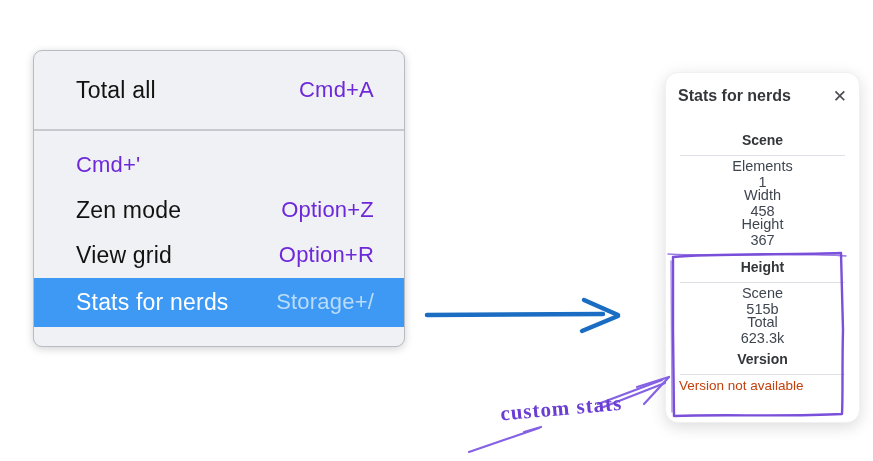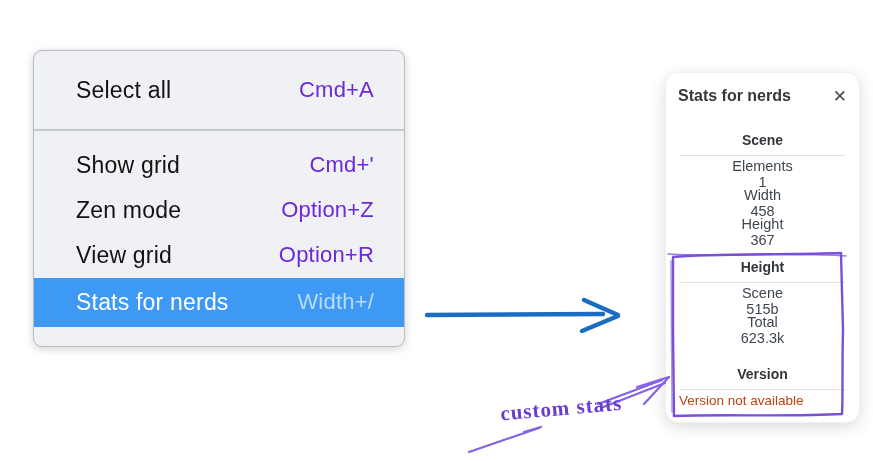--- a/index.html
+++ b/index.html
@@ -38,21 +38,21 @@
     font-size:14.5px;color:#3f4650;
   }
   .panel-header{display:flex;justify-content:space-between;align-items:center;height:22px;}
   .panel-title{font-weight:bold;font-size:16px;color:#35383b;}
   .close{font-size:17px;color:#4a4d52;line-height:17px;cursor:pointer;}
   .sec-heading{
     text-align:center;font-weight:bold;font-size:14px;color:#33363a;
   }
   .h-scene{margin-top:25px;}
   .h-storage{margin-top:14px;}
-  .h-version{margin-top:23px;}
+  .h-version{margin-top:8px;}
   .panel-hr{border:none;border-top:1px solid #dde1e6;margin:7px 2px 2px 2px;}
   .stat-row{
     display:flex;justify-content:space-between;align-items:center;
     height:29px;padding:0 2px;flex-direction:column;
   }
   .version-note{margin-top:3px;font-size:13.5px;padding:0 1px;color:#c2410c;}
 
   
   .annotation-layer{position:absolute;left:0;top:0;width:873px;height:461px;pointer-events:none;}
   .custom-stats-label{
@@ -62,40 +62,39 @@
     transform:rotate(-5deg);letter-spacing:1px;white-space:nowrap;
   }
 </style>
 </head>
 <body>
 
 <div class="stage">
 
   <div class="menu">
     <div class="menu-row tall">
-      <span>Select all</span>
+      <span>Total all</span>
       <span class="mshort">Cmd+A</span>
     </div>
     <div class="menu-divider"></div>
     <div class="menu-group">
       <div class="menu-row">
-        <span>Show grid</span>
         <span class="mshort">Cmd+'</span>
       </div>
       <div class="menu-row">
         <span>Zen mode</span>
         <span class="mshort">Option+Z</span>
       </div>
       <div class="menu-row">
         <span>View grid</span>
         <span class="mshort">Option+R</span>
       </div>
       <div class="menu-row selected">
         <span>Stats for nerds</span>
-        <span class="mshort">Width+/</span>
+        <span class="mshort">Storage+/</span>
       </div>
     </div>
   </div>
 
   <div class="stats-panel">
     <div class="panel-header">
       <span class="panel-title">Stats for nerds</span>
       <span class="close">✕</span>
     </div>
 

